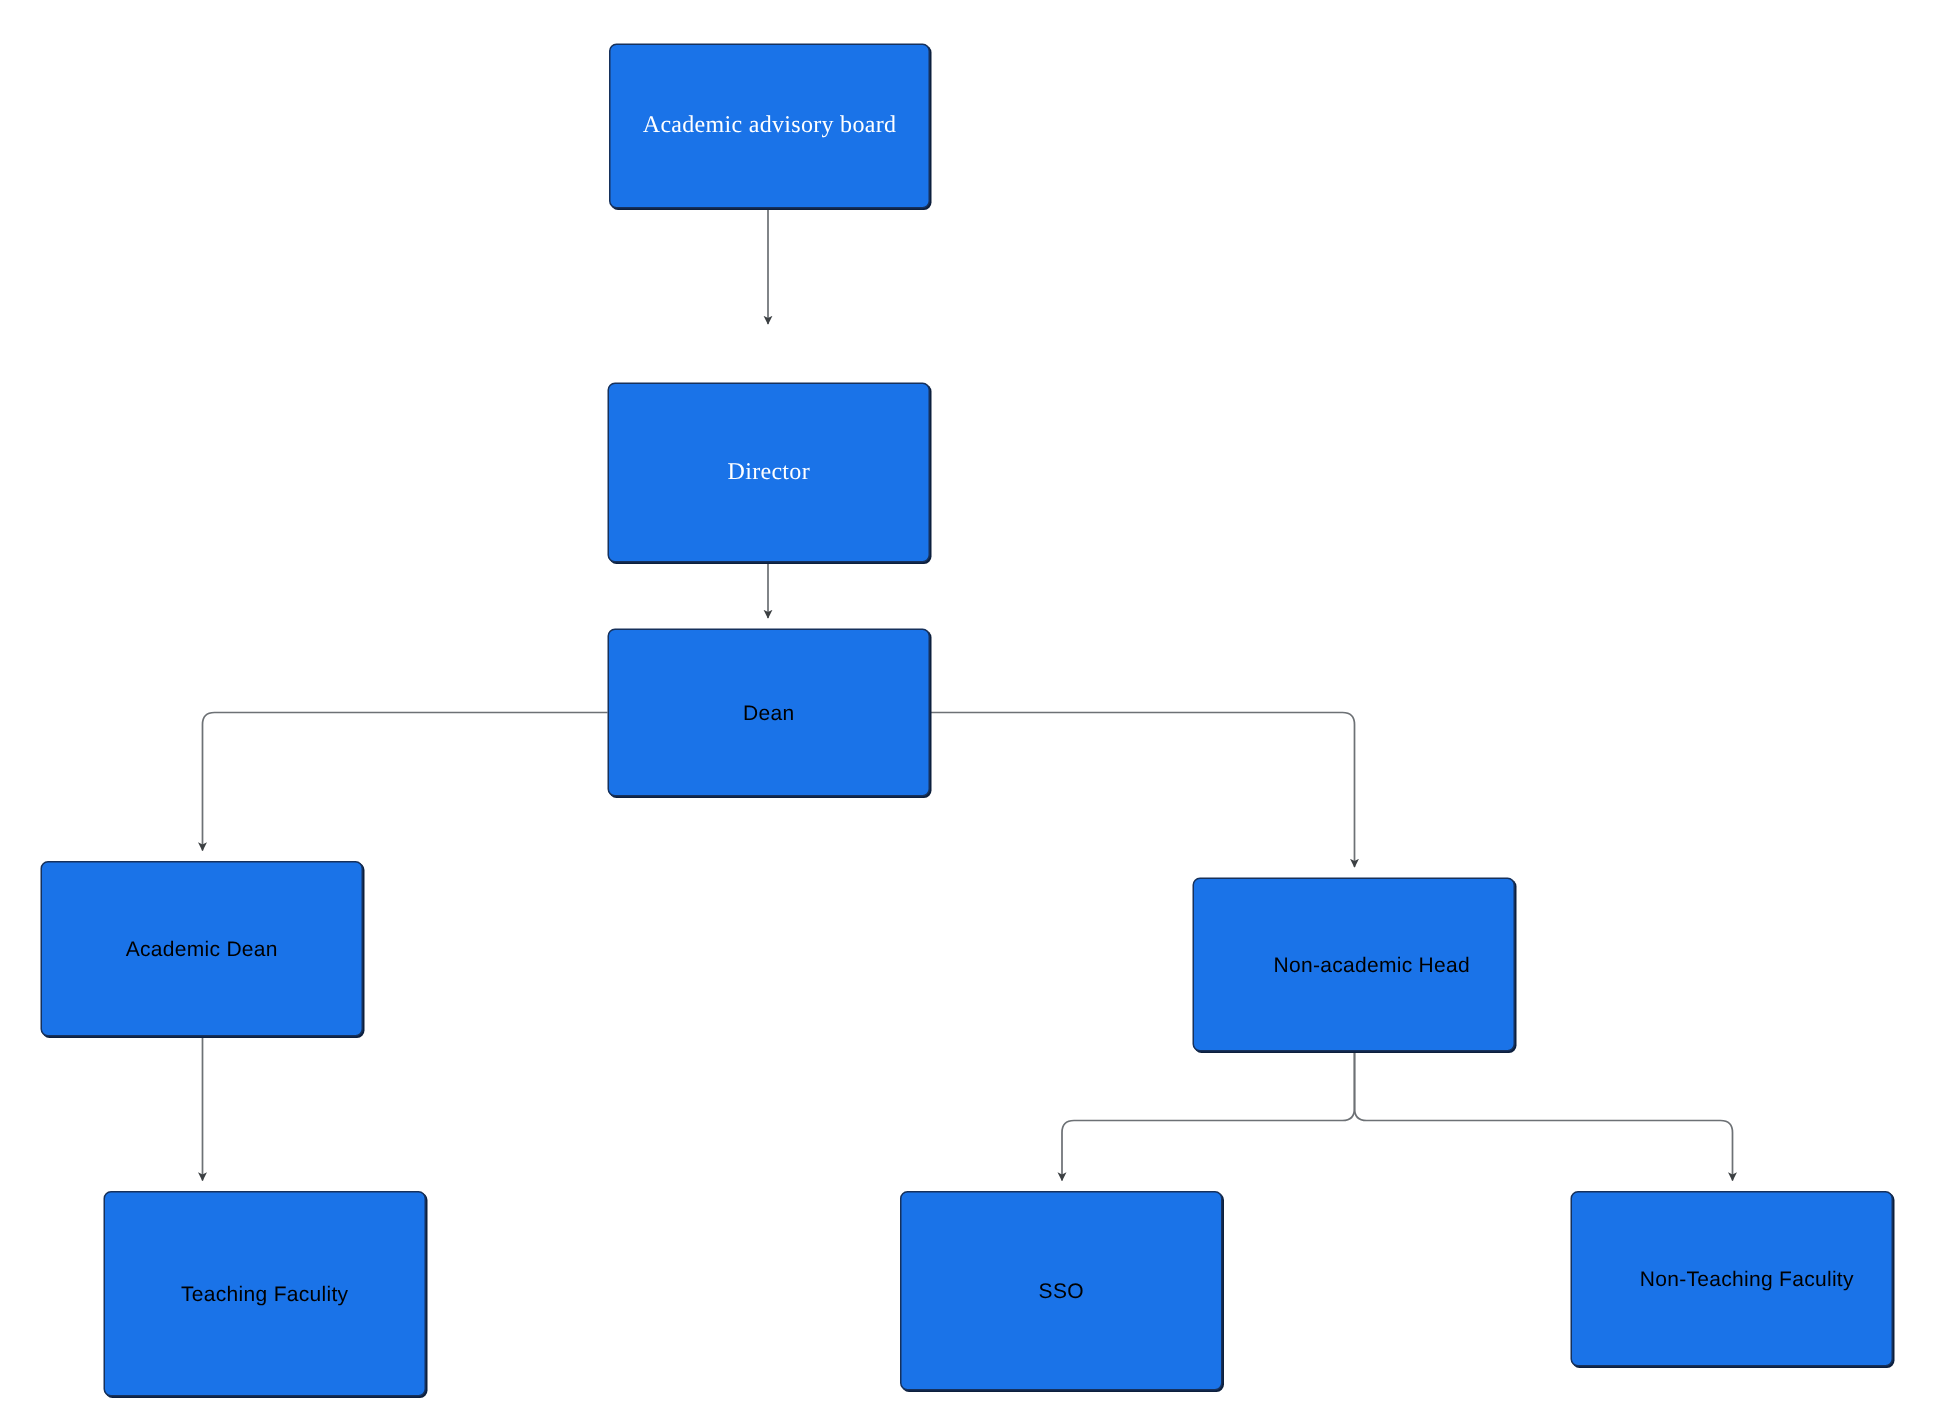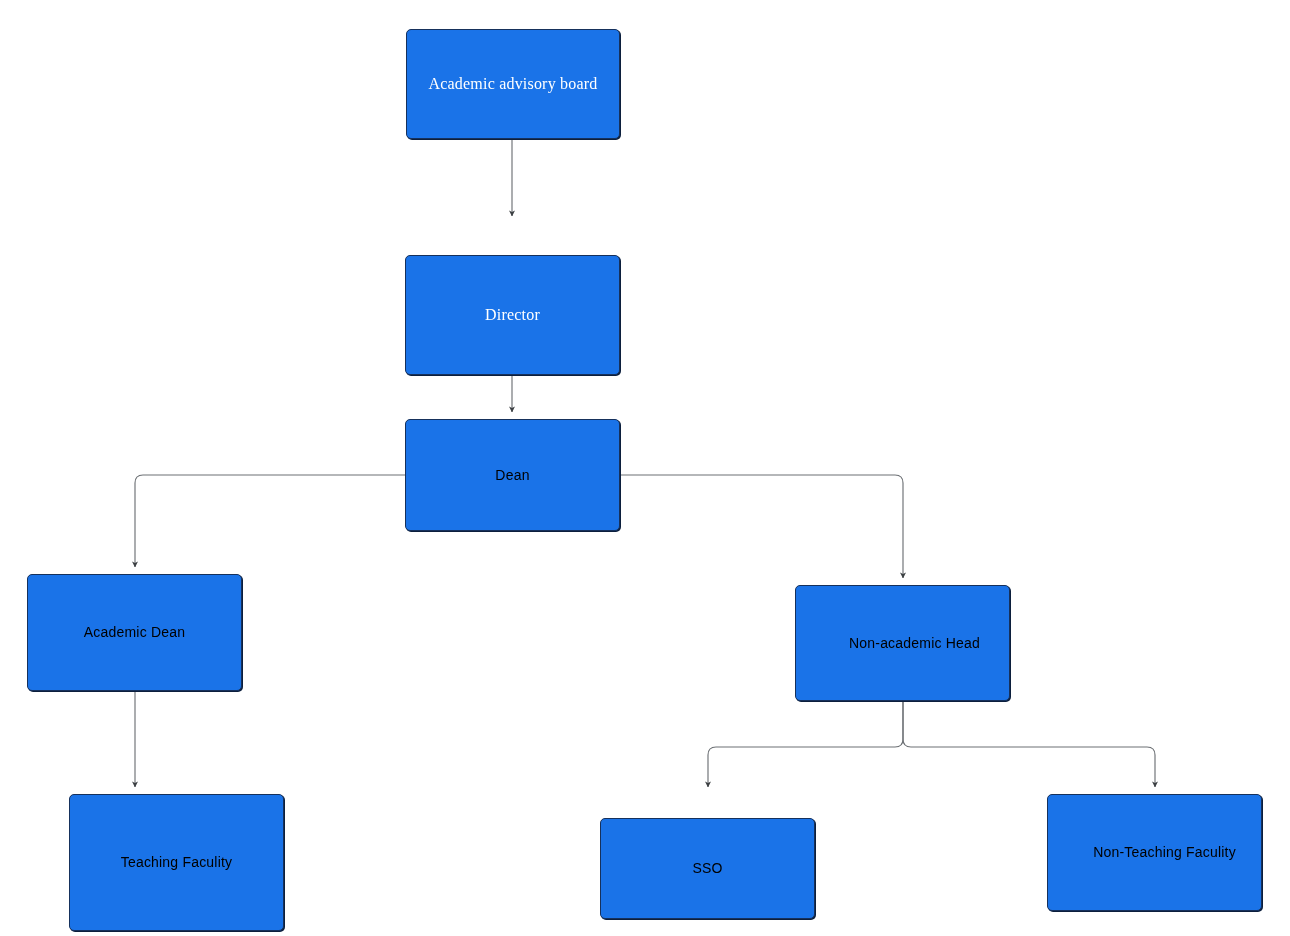--- a/index.html
+++ b/index.html
@@ -95,21 +95,21 @@
   </div>
 
   <div class="node" style="left:795px; top:585px; width:215px; height:116px;padding-left:32px;">
     <span class="node-label">Non-academic Head</span>
   </div>
 
   <div class="node" style="left:27px; top:794px; width:215px; height:137px;margin-left:42px;">
     <span class="node-label">Teaching Faculity</span>
   </div>
 
-  <div class="node" style="left:600px; top:794px; width:215px; height:101px;margin-top:24px;">
+  <div class="node" style="left:600px; top:794px; width:215px; height:133px;">
     <span class="node-label">SSO</span>
   </div>
 
   <div class="node" style="left:1047px; top:794px; width:215px; height:117px;padding-left:28px;">
     <span class="node-label">Non-Teaching Faculity</span>
   </div>
 
 </div>
 
 </body></html>

